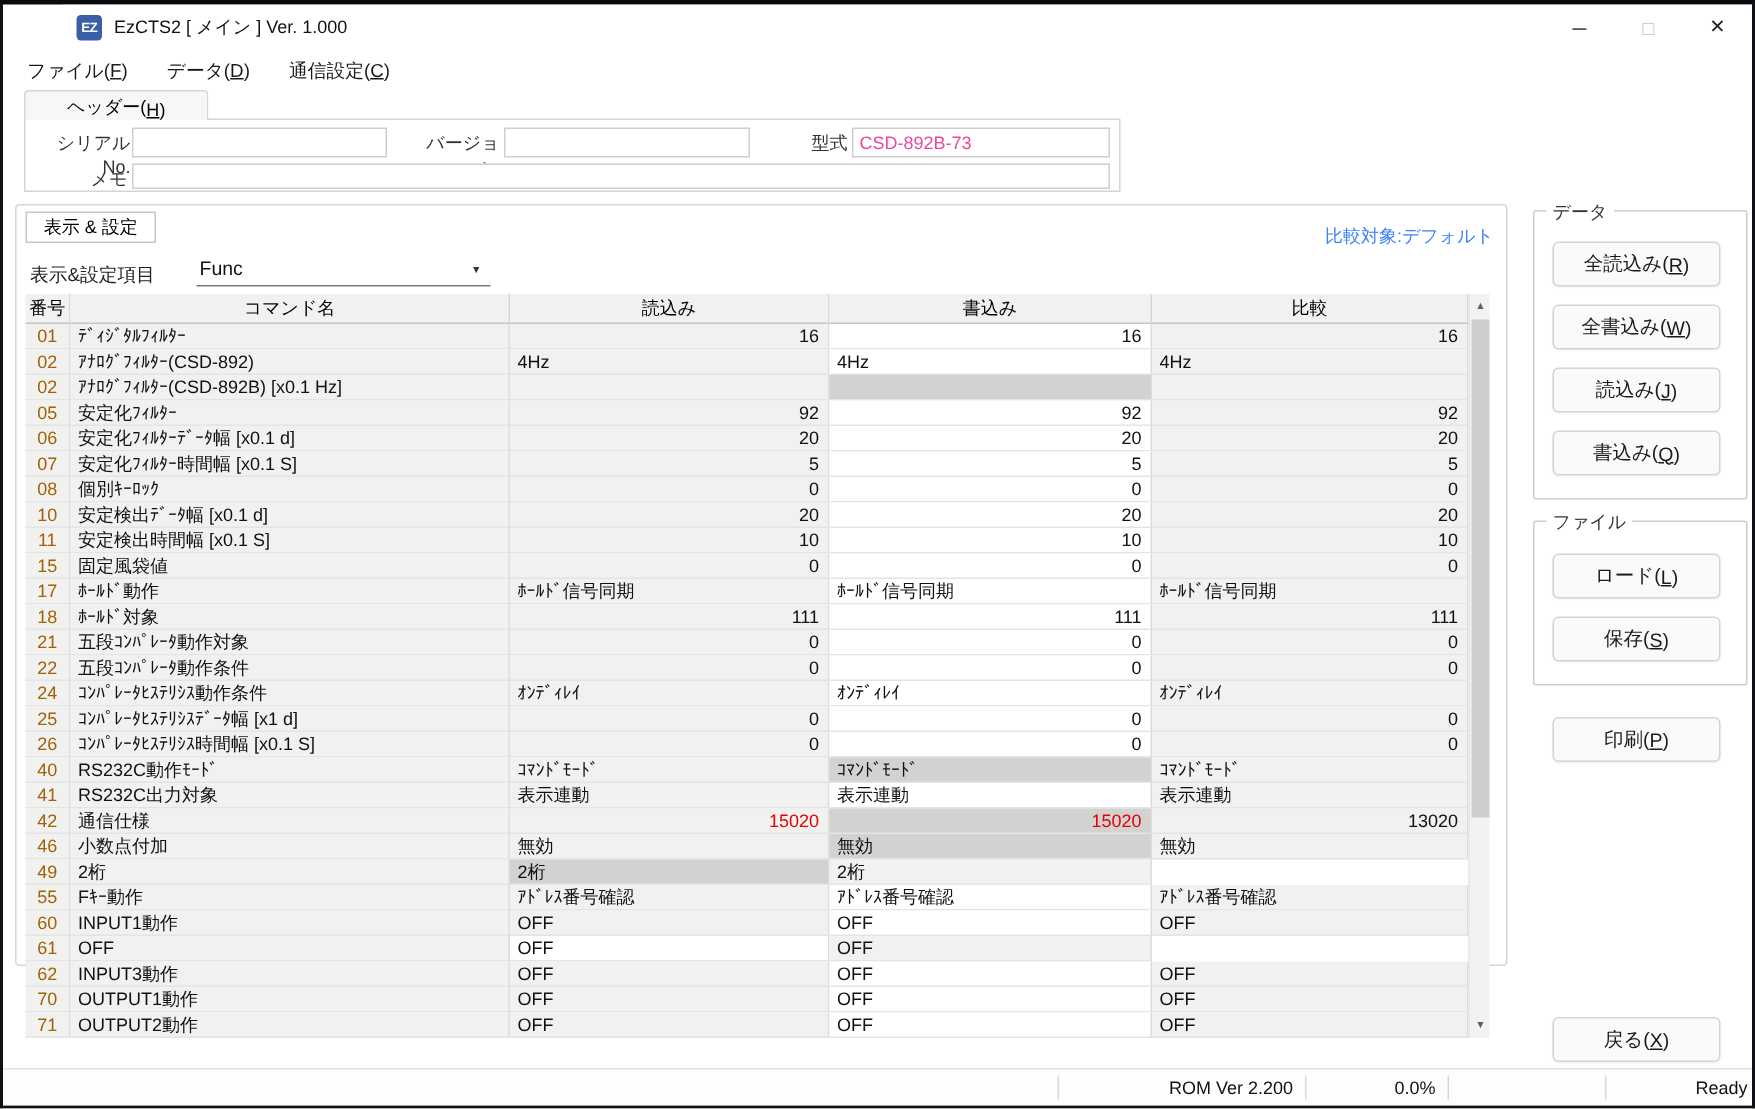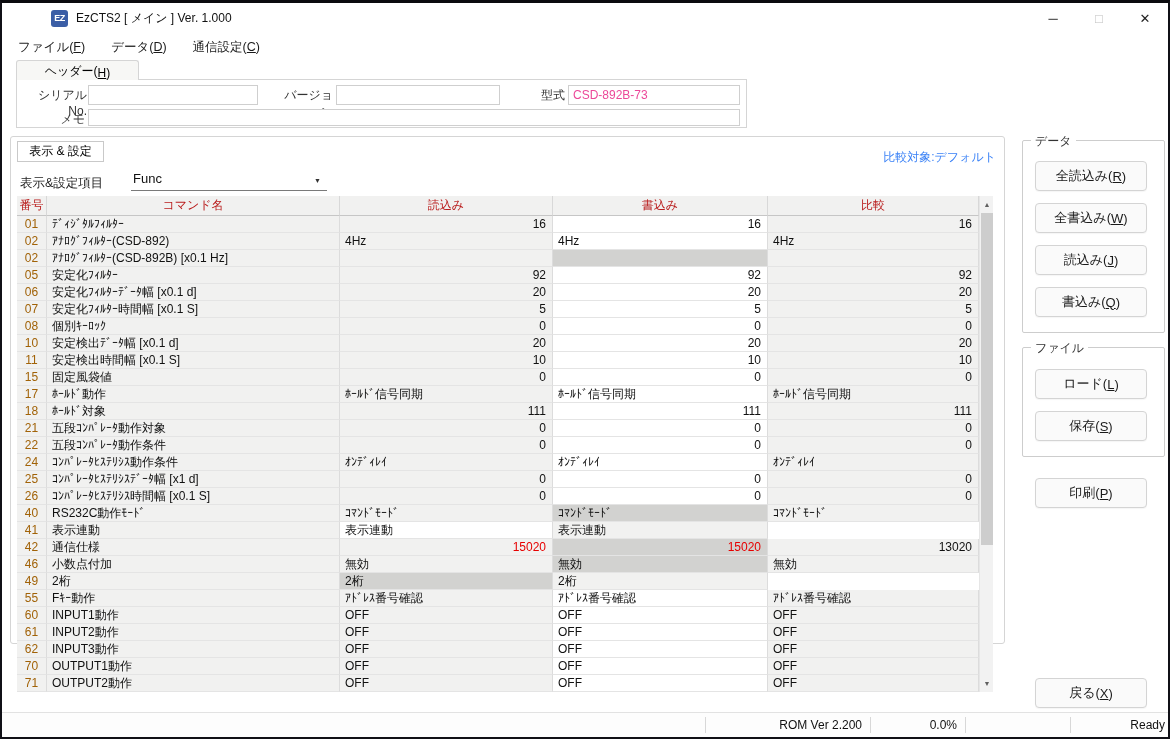--- a/index.html
+++ b/index.html
@@ -39,21 +39,21 @@
   .filter-label { position:absolute; left:9px; top:38px; font-size:12.5px; color:#222; }
   .combo { position:absolute; left:120px; top:29px; width:196px; height:25px; border-bottom:1px solid #7a7a7a; }
   .combo-value { position:absolute; left:2px; bottom:4px; font-size:13px; color:#111; }
   .combo-arrow { position:absolute; right:6px; bottom:6px; font-size:7px; color:#333; }
   
   .tablewrap { position:absolute; left:6px; top:59px; width:976px; }
   .thead, .trow { display:grid; grid-template-columns:30px 293px 213px 215px 211px; }
   .thead { height:20px; }
   .trow { height:17px; }
   .hcell { background:#f1f1f0; border-right:1px solid #d8d8d8; border-bottom:1px solid #c6c6c6;
-    font-size:12px; line-height:19px; text-align:center; color:#b91c1c; }
+    font-size:12px; line-height:19px; text-align:center; color:#000000; }
   .cell { background:#f1f1f0; border-right:1px solid #dcdcdc; border-bottom:1px solid #e4e4e4;
     font-size:12px; line-height:16px; padding:0 5px; white-space:nowrap; overflow:hidden; color:#111; }
   .cell.no { text-align:center; padding:0 2px; color:#a16207; }
   .cell.write { background:#ffffff; }
   .cell.write.disabled { background:#d2d2d0; }
   .cell.r { text-align:right; padding-right:6px; }
   .cell.alert { color:#e60000; }
   
   .vscroll { position:absolute; left:968px; top:59px; width:14px; height:496px; background:#f2f2f2; border-left:1px solid #e6e6e6; }
   .vs-arrow { position:absolute; left:0; width:14px; height:17px; display:flex; align-items:center; justify-content:center;
@@ -246,20 +246,21 @@
           </div>
           <div class="trow">
             <div class="cell no">40</div>
             <div class="cell">RS232C動作ﾓｰﾄﾞ</div>
             <div class="cell">ｺﾏﾝﾄﾞﾓｰﾄﾞ</div>
             <div class="cell write disabled">ｺﾏﾝﾄﾞﾓｰﾄﾞ</div>
             <div class="cell">ｺﾏﾝﾄﾞﾓｰﾄﾞ</div>
           </div>
           <div class="trow">
             <div class="cell no">41</div>
+            <div class="cell">RS232C出力対象</div>
             <div class="cell">表示連動</div>
             <div class="cell write">表示連動</div>
             <div class="cell">表示連動</div>
           </div>
           <div class="trow">
             <div class="cell no">42</div>
             <div class="cell">通信仕様</div>
             <div class="cell r alert">15020</div>
             <div class="cell write r disabled alert">15020</div>
             <div class="cell r">13020</div>
@@ -286,21 +287,20 @@
           </div>
           <div class="trow">
             <div class="cell no">60</div>
             <div class="cell">INPUT1動作</div>
             <div class="cell">OFF</div>
             <div class="cell write">OFF</div>
             <div class="cell">OFF</div>
           </div>
           <div class="trow">
             <div class="cell no">61</div>
-            <div class="cell">INPUT2動作</div>
             <div class="cell">OFF</div>
             <div class="cell write">OFF</div>
             <div class="cell">OFF</div>
           </div>
           <div class="trow">
             <div class="cell no">62</div>
             <div class="cell">INPUT3動作</div>
             <div class="cell">OFF</div>
             <div class="cell write">OFF</div>
             <div class="cell">OFF</div>

